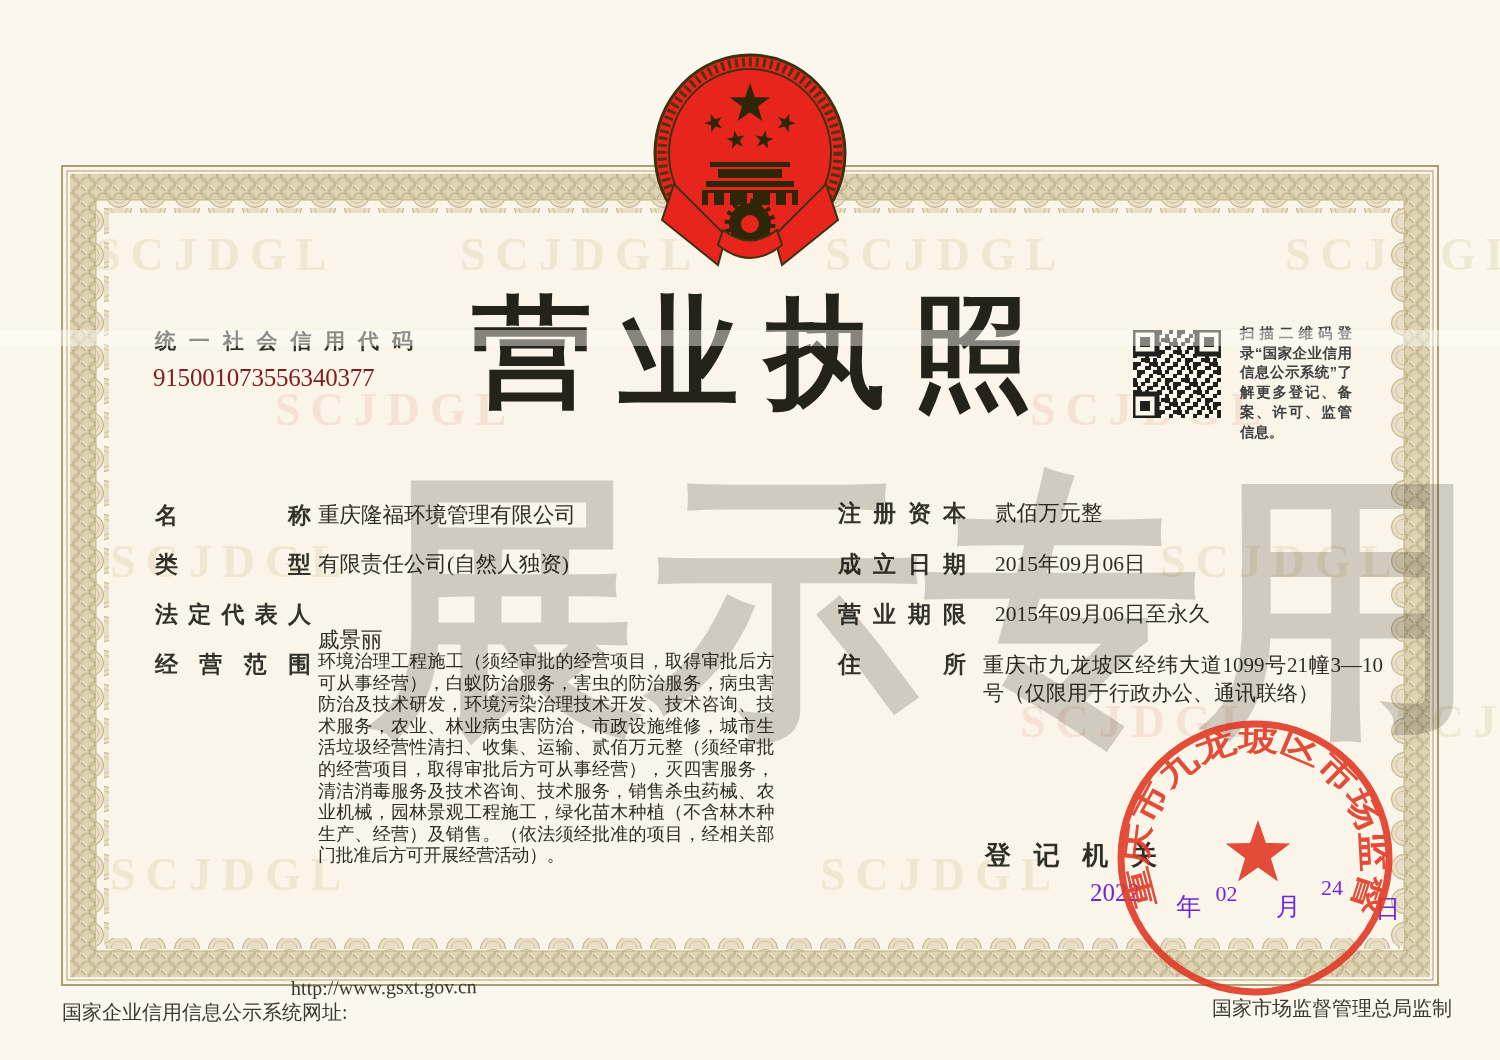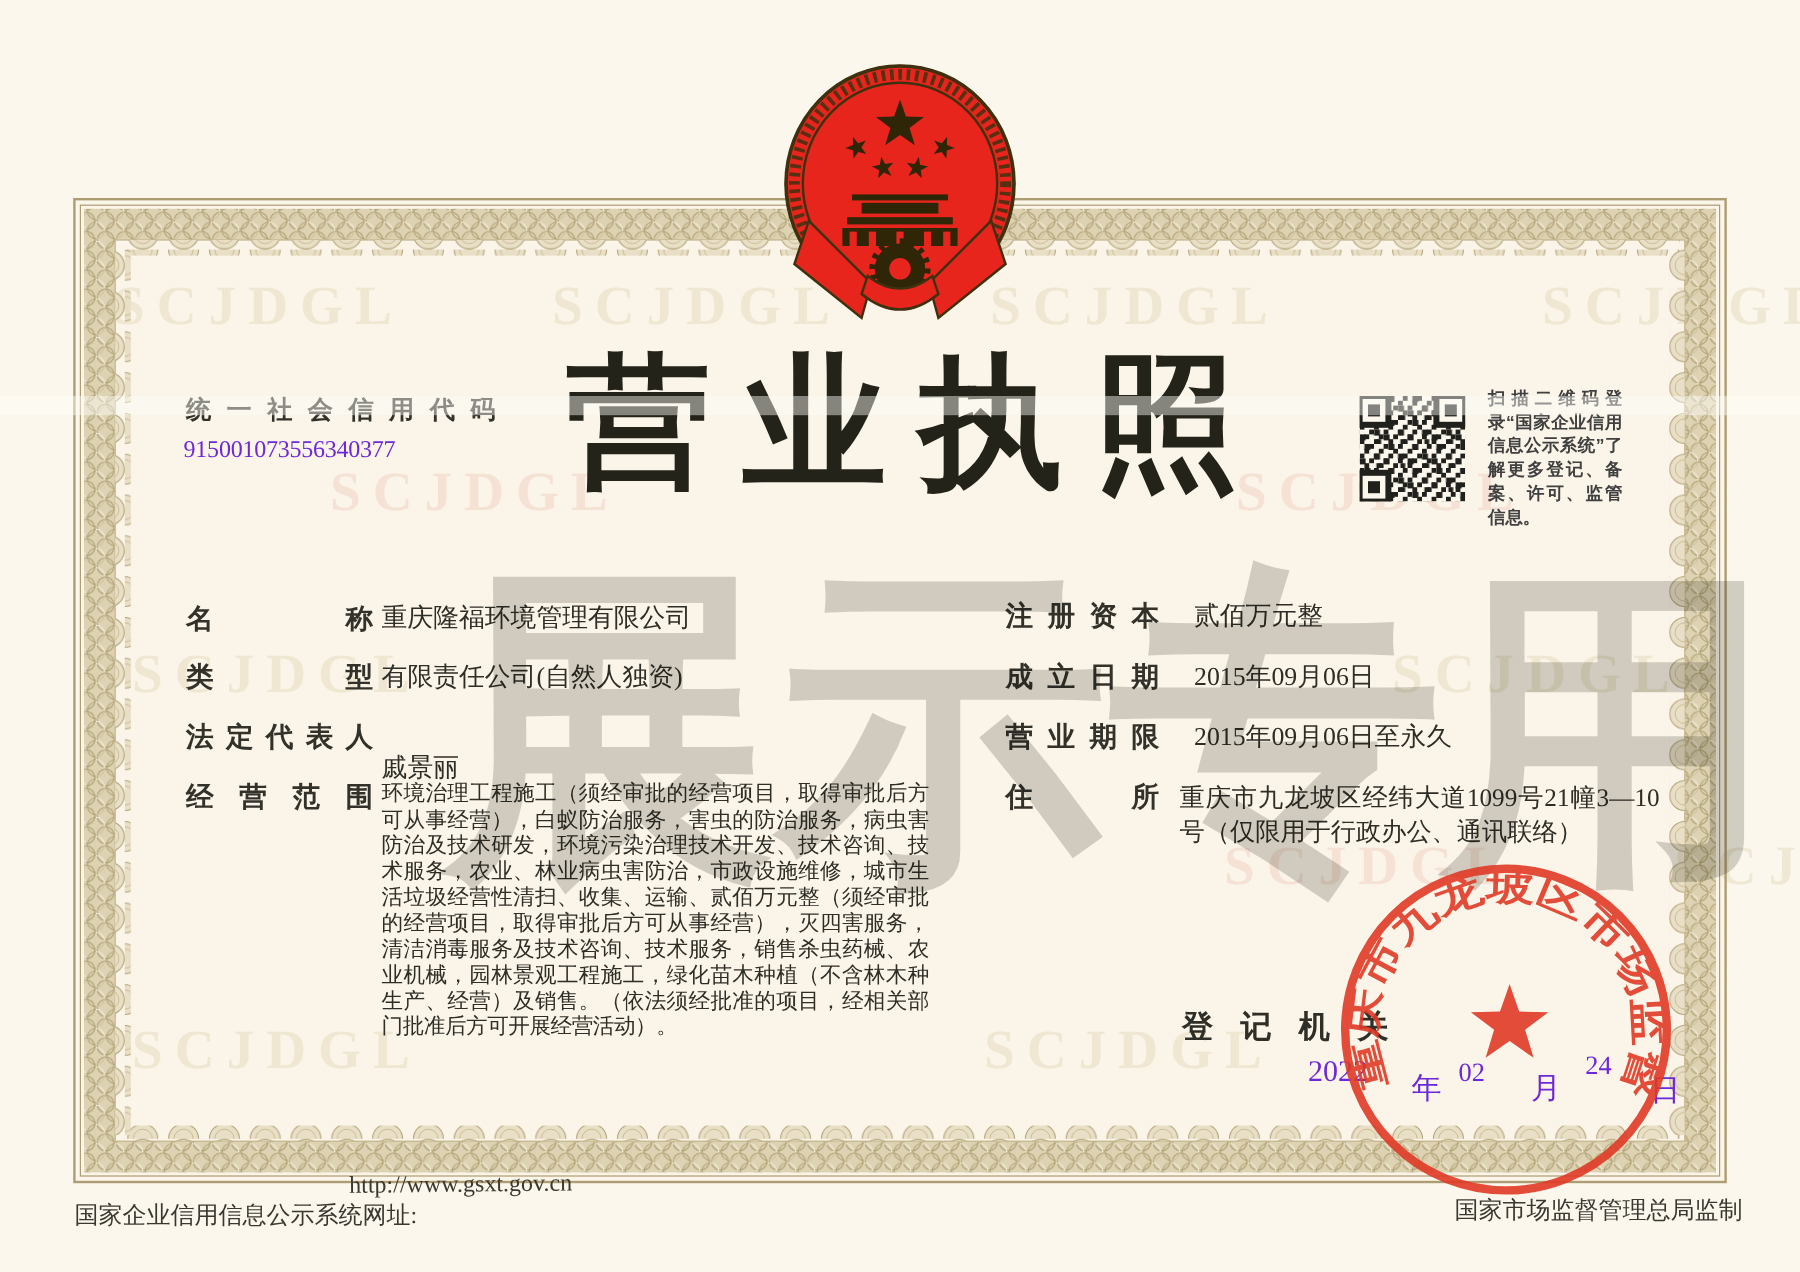--- a/index.html
+++ b/index.html
@@ -36,21 +36,21 @@
 
   
   .credit-label{
     position:absolute; left:155px; top:327px; width:258px;
     display:flex; justify-content:space-between;
     font-family:"Liberation Sans","DejaVu Sans",sans-serif;
     font-size:21px; font-weight:700; color:#32312a;
   }
   .credit-code{
     position:absolute; left:153px; top:364px;
-    font-size:20px; letter-spacing:-0.2px; color:#6d28d9;
+    font-size:25px; letter-spacing:-0.2px; color:#7f1d1d;
   }
   .doc-title{
     position:absolute; left:472px; top:288px; width:560px;
     display:flex; justify-content:space-between;
     font-family:"Liberation Sans","DejaVu Sans",sans-serif;
     font-size:120px; line-height:1.08; font-weight:900; color:#24231a;
   }
   .qr-note{
     position:absolute; left:1240px; top:324px; width:112px;
     font-family:"Liberation Sans","DejaVu Sans",sans-serif;

